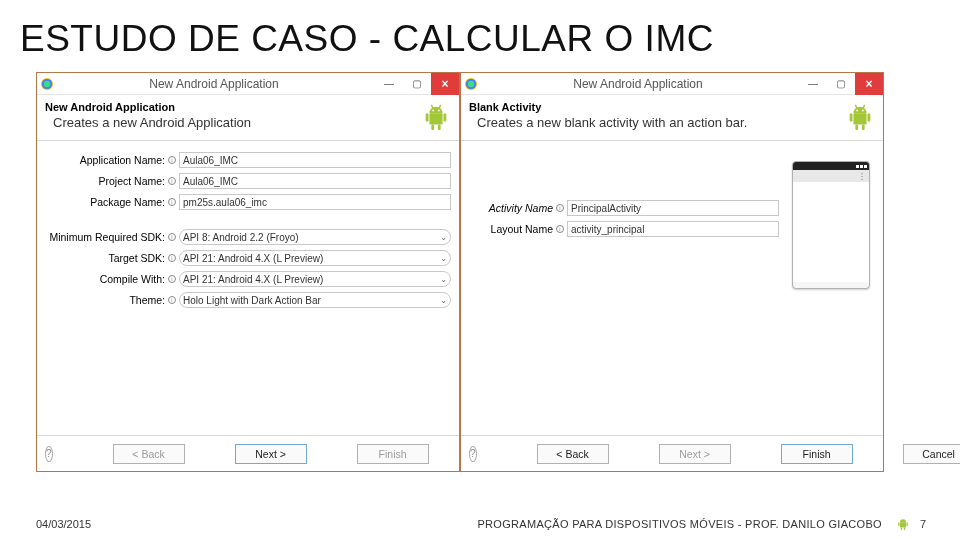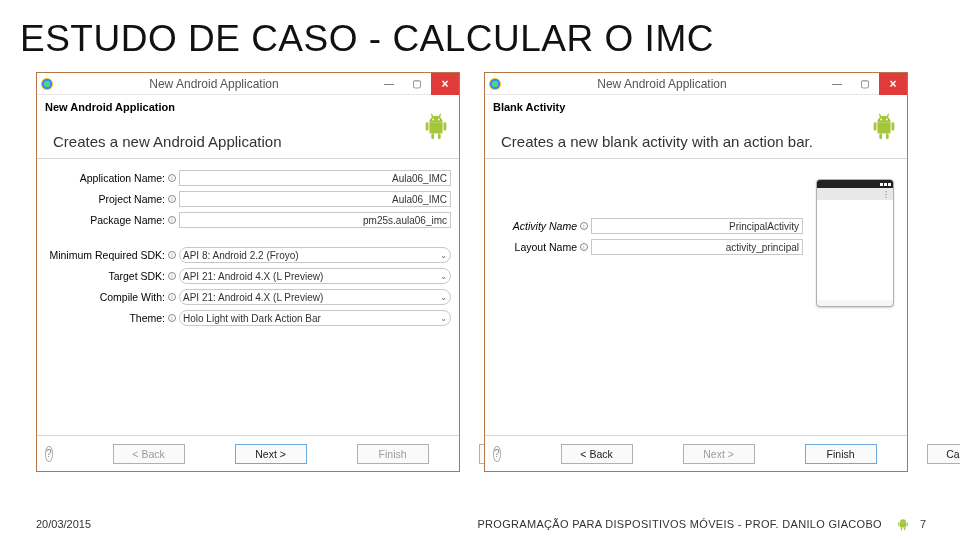--- a/index.html
+++ b/index.html
@@ -14,21 +14,20 @@
     font-family: "Arial Narrow", "Helvetica Condensed", Impact, sans-serif;
     font-stretch: condensed;
     font-size: 37px;
     letter-spacing: 0.5px;
     font-weight: 400;
     padding: 18px 0 12px 20px;
     color: #111;
   }
   .windows-row {
     display: flex;
-    gap: 24px;
     padding: 0 36px;
   }
   .window {
     border: 1px solid #b7754a;
     width: 424px;
     height: 400px;
     background: #fff;
     display: flex;
     flex-direction: column;
     font-size: 10.5px;
@@ -69,21 +68,21 @@
   .header-section {
     border-bottom: 1px solid #d8d8d8;
     padding: 6px 8px 8px 8px;
     display: flex;
     align-items: flex-start;
     gap: 8px;
     min-height: 46px;
   }
   .header-text { flex: 1; }
   .header-text .hdr-strong { font-weight: bold; font-size: 11px; color: #000; }
-  .header-text .hdr-sub { font-size: 15px; color: #333; margin-top: 20px; padding-left: 8px; }
+  .header-text .hdr-sub { font-size: 13px; color: #333; margin-top: 2px; padding-left: 8px; }
   .header-icon {
     width: 30px; height: 30px;
     align-self: center;
   }
   .android-robot {
     width: 30px; height: 30px;
   }
   .body-section {
     flex: 1;
     padding: 10px 8px 4px 8px;
@@ -118,21 +117,20 @@
   }
   .finput, .fselect {
     flex: 1;
     border: 1px solid #c8c8c8;
     height: 16px;
     font-size: 10px;
     padding: 0 3px;
     font-family: inherit;
     background: #fff;
     color: #333;
-    text-align: right;
   }
   .fselect {
     display: flex;
     align-items: center;
     justify-content: space-between;
     border-radius: 8px;
   }
   .fselect .chev {
     font-size: 8px; color: #666;
   }
@@ -396,21 +394,21 @@
       <div class="wbtn">&lt; Back</div>
       <div class="wbtn disabled">Next &gt;</div>
       <div class="wbtn default">Finish</div>
       <div class="wbtn">Cancel</div>
     </div>
   </div>
 
 </div>
 
 <div class="footer">
-  <span>20/03/2015</span>
+  <span>04/03/2015</span>
   <span class="fspacer"></span>
   <span class="fcourse">PROGRAMAÇÃO PARA DISPOSITIVOS MÓVEIS - PROF. DANILO GIACOBO</span>
   <span class="fandroid">
     <svg viewBox="0 0 32 32" width="14" height="14">
         <g fill="#a4c639">
           <rect x="9" y="12" width="14" height="12" rx="1"></rect>
           <path d="M9 12a7 7 0 0 1 14 0z"></path>
           <rect x="5" y="12" width="3" height="9" rx="1.5"></rect>
           <rect x="24" y="12" width="3" height="9" rx="1.5"></rect>
           <rect x="11" y="24" width="3" height="6" rx="1.5"></rect>

